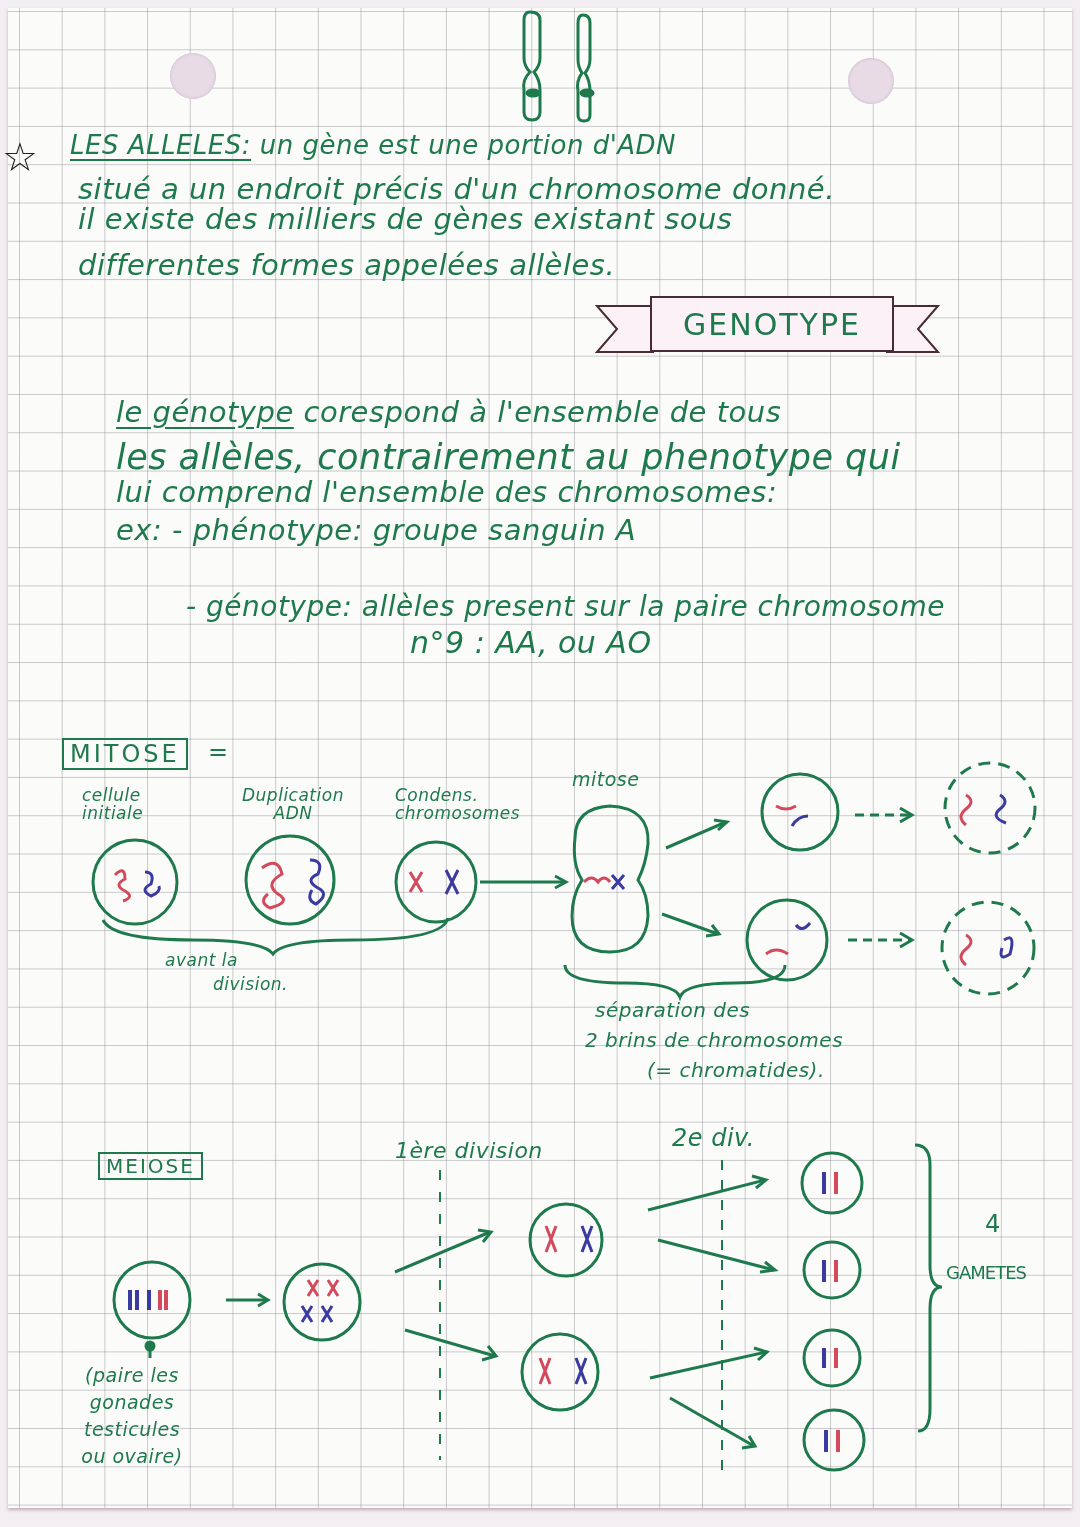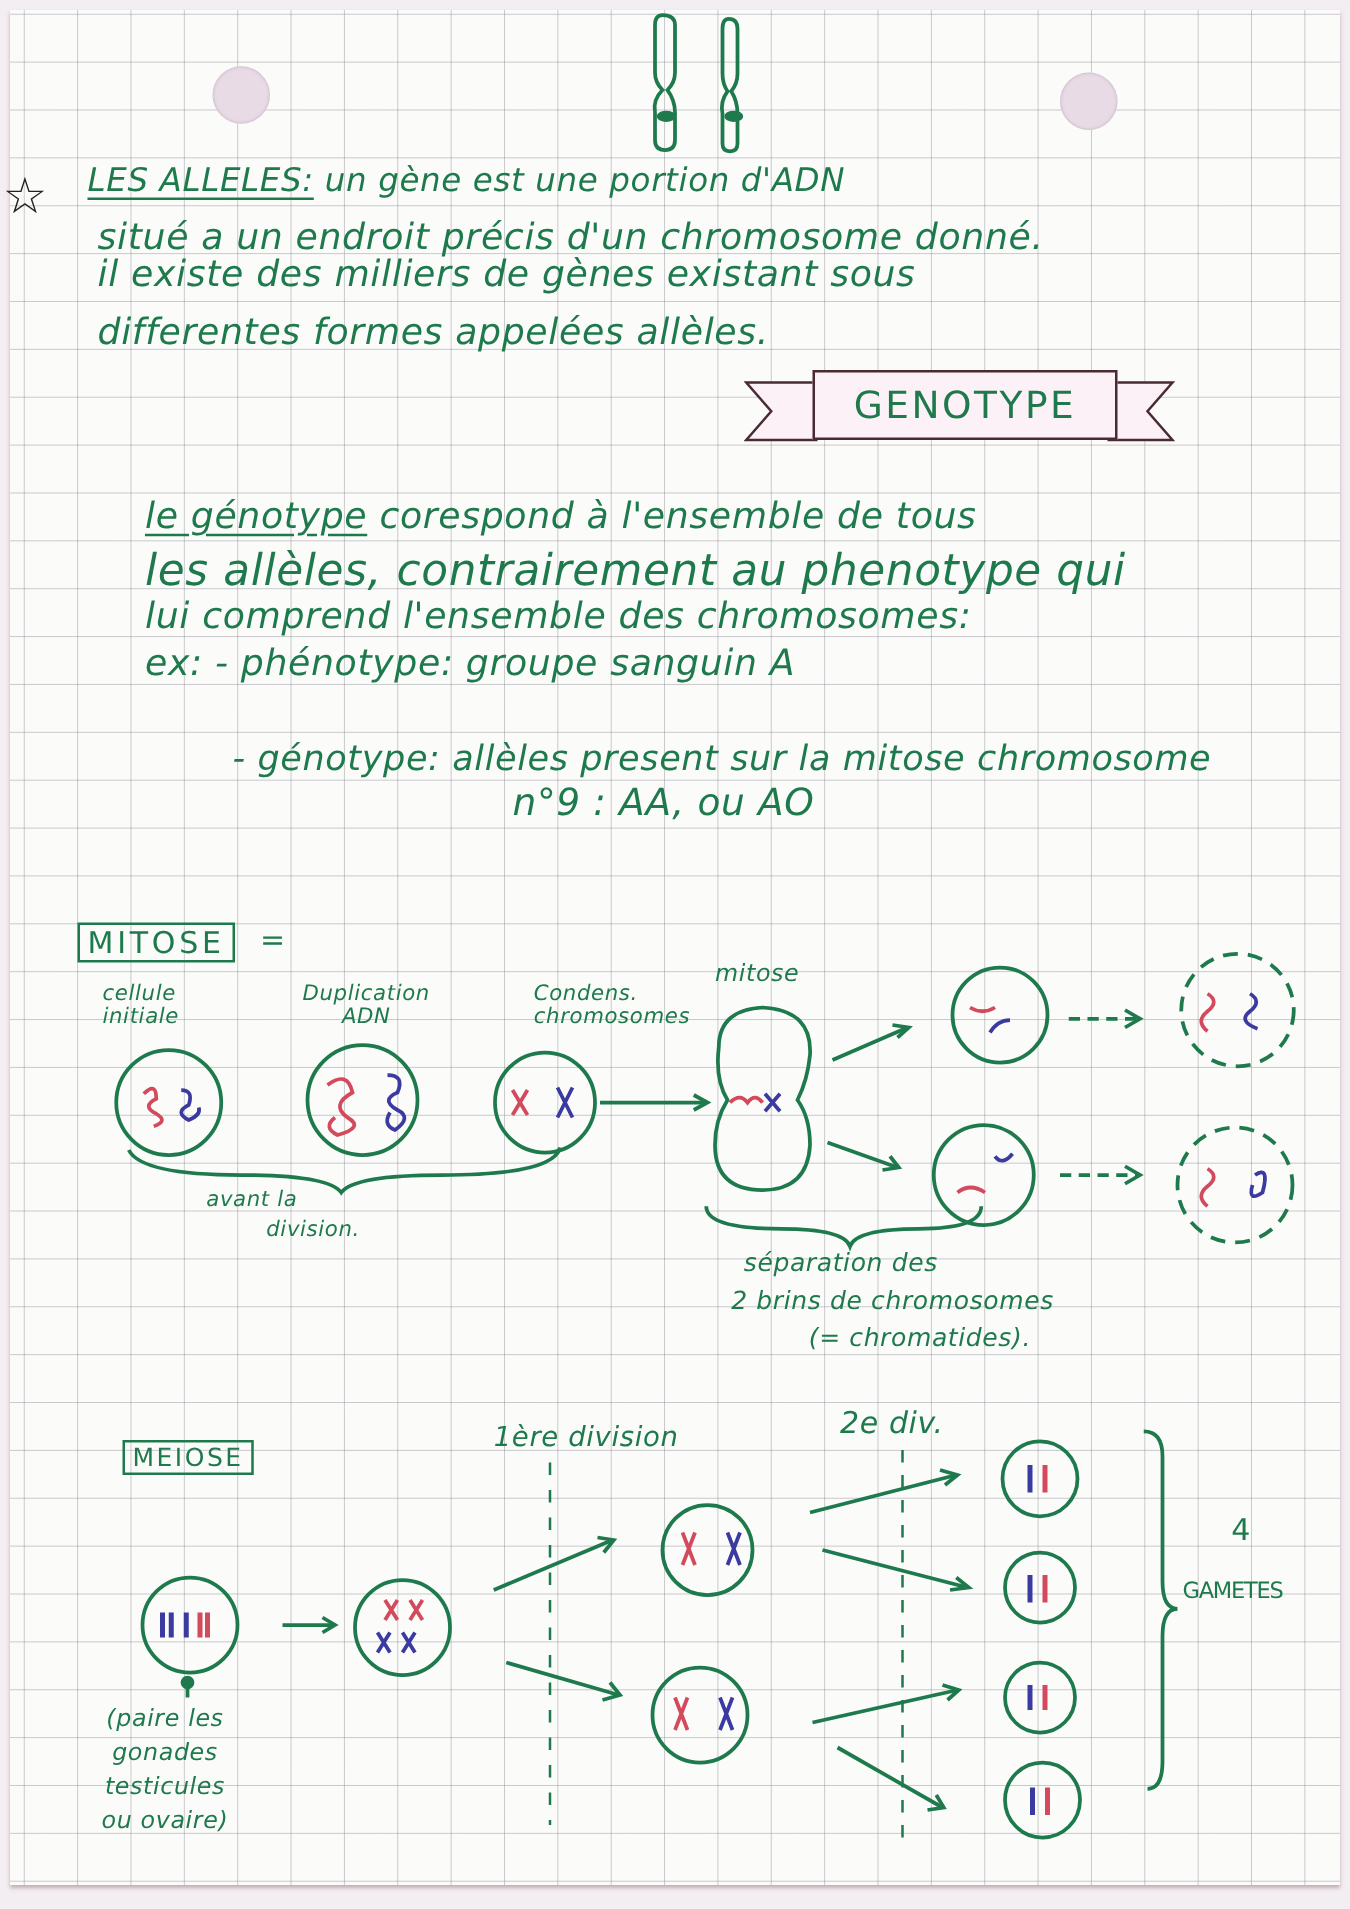--- a/index.html
+++ b/index.html
@@ -154,34 +154,34 @@
   <div class="box">GENOTYPE</div>
 </div>
 
 <div class="ink hand" style="left:116px;top:395px;font-size:29px;">
   <span class="u">le génotype</span>
   <span>corespond à l'ensemble de tous</span>
 </div>
 <div class="ink hand" style="left:116px;top:437px;font-size:35px;">les allèles, contrairement au phenotype qui</div>
 <div class="ink hand" style="left:116px;top:475px;font-size:29px;">lui comprend l'ensemble des chromosomes:</div>
 <div class="ink hand" style="left:116px;top:513px;font-size:29px;">ex: - phénotype: groupe sanguin A</div>
-<div class="ink hand" style="left:186px;top:590px;font-size:28px;">- génotype: allèles present sur la mitose chromosome</div>
+<div class="ink hand" style="left:186px;top:590px;font-size:28px;">- génotype: allèles present sur la paire chromosome</div>
 <div class="ink hand" style="left:410px;top:625px;font-size:30px;">n°9 : AA, ou AO</div>
 
 <div class="framebox" style="left:62px;top:738px;font-size:24px;letter-spacing:3px;">MITOSE</div>
 <div class="ink" style="left:208px;top:738px;font-size:24px;">=</div>
 <div class="ink hand" style="left:82px;top:786px;font-size:17px;line-height:18px;">
   <div>cellule</div>
     <div>initiale</div>
 </div>
 <div class="ink hand" style="left:242px;top:786px;font-size:17px;line-height:18px;text-align:center;">
   <div>Duplication</div>
     <div>ADN</div>
 </div>
-<div class="ink hand" style="left:395px;top:786px;font-size:17px;line-height:18px;margin-left:32px;">
+<div class="ink hand" style="left:395px;top:786px;font-size:17px;line-height:18px;">
   <div>Condens.</div>
     <div>chromosomes</div>
 </div>
 <div class="ink hand" style="left:572px;top:768px;font-size:19px;">mitose</div>
 <div class="ink hand" style="left:165px;top:948px;font-size:17px;line-height:24px;font-style:italic;">
   <div>avant la</div>
     <div style="padding-left:48px">division.</div>
 </div>
 <div class="ink hand" style="left:585px;top:995px;font-size:20px;line-height:30px;">
   <div style="padding-left:10px">séparation des</div>

